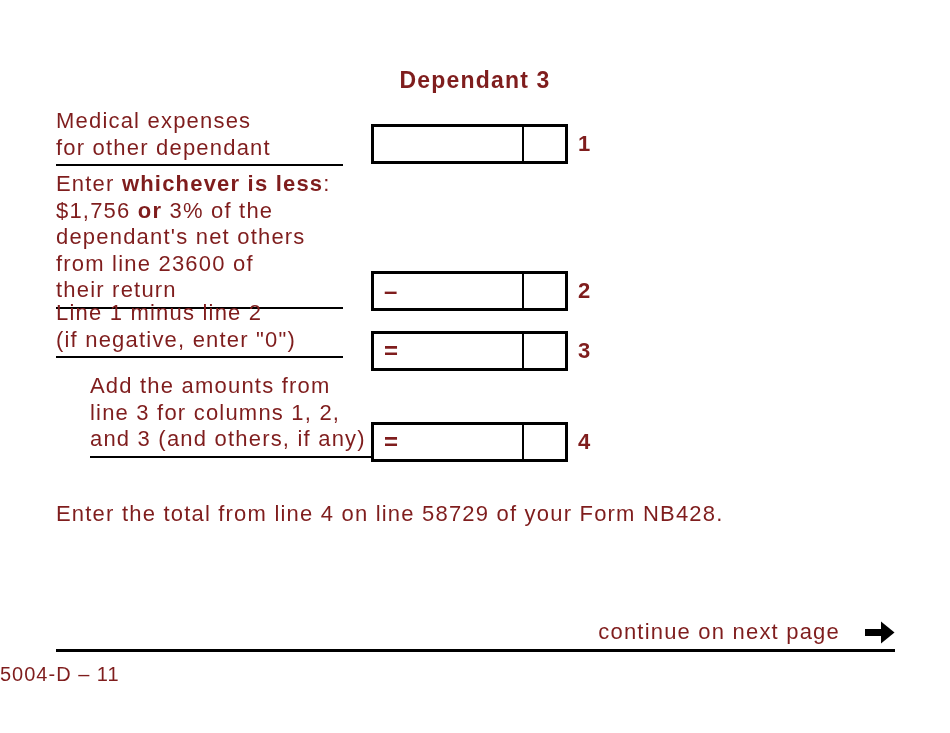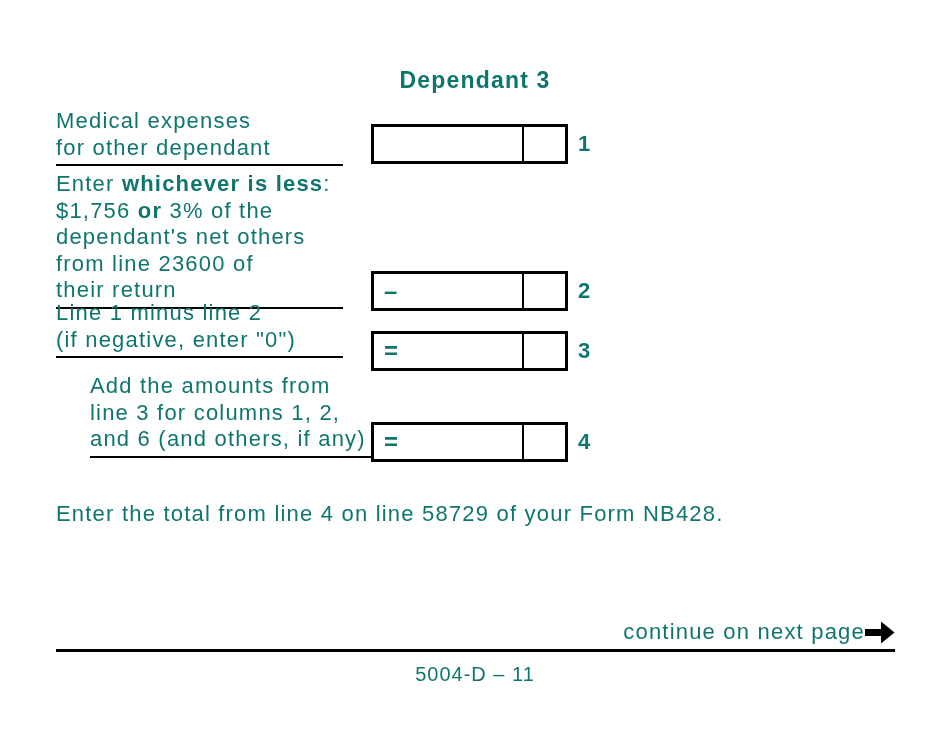--- a/index.html
+++ b/index.html
@@ -1,18 +1,18 @@
 <!DOCTYPE html>
 <html><head>
 <meta charset="utf-8">
 <style>
   html,body { margin:0; padding:0; background:#fff; }
   .page {
     position:relative; width:950px; height:733px; background:#ffffff;
-    font-family:"Liberation Sans","DejaVu Sans",sans-serif; color:#0f766e;
+    font-family:"Liberation Sans","DejaVu Sans",sans-serif; color:#7f1d1d;
     overflow:hidden;
   }
   .form-title {
     position:absolute; top:67px; left:0; width:100%; text-align:center;
     font-weight:bold; font-size:23px; letter-spacing:1.2px;
   }
   .label-block {
     position:absolute; left:56px; width:287px;
     border-bottom:2.5px solid #000; padding-bottom:3px;
     font-size:22px; line-height:26.5px; letter-spacing:1.2px;
@@ -35,31 +35,31 @@
     position:absolute; left:578px; width:26px; height:40px;
     display:flex; align-items:center; font-weight:bold; font-size:22px;
   }
   #num1{ top:124px; } #num2{ top:271px; } #num3{ top:331px; } #num4{ top:422px; }
   .note {
     position:absolute; left:56px; top:501px; font-size:22px;
     letter-spacing:1.2px; white-space:pre-wrap;
   }
   .continue-row {
     position:absolute; top:617px; right:55px; height:30px;
-    display:flex; align-items:center; gap:0;
+    display:flex; align-items:center; gap:25px;
     font-size:22px; letter-spacing:1.2px;
   }
   .arrow-icon { display:flex; align-items:center; }
   .arrow-icon svg { display:block; }
   .page-rule {
     position:absolute; left:56px; top:649px; width:839px; height:3px;
     background:#000;
   }
   .page-number {
-    position:absolute; top:663px; left:0; width:100%; text-align:center;
+    position:absolute; top:663px; left:0; width:100%; text-align:left;
     font-size:20px; letter-spacing:1px;
   }
 </style>
 </head>
 <body>
 
 <div class="page">
 
   <div class="form-title">Dependant 3</div>
 
@@ -77,21 +77,21 @@
   </div>
 
   <div class="label-block" id="lb-subtract">
     <div class="label-line">Line 1 minus line 2</div>
     <div class="label-line">(if negative, enter "0")</div>
   </div>
 
   <div class="label-block" id="lb-total">
     <div class="label-line">Add the amounts from</div>
     <div class="label-line">line 3 for columns 1, 2,</div>
-    <div class="label-line">and 6 (and others, if any)</div>
+    <div class="label-line">and 3 (and others, if any)</div>
   </div>
 
   <div class="amount-box" id="box1">
     <div class="box-dollars">
         <span class="op"></span>
       </div>
     <div class="box-cents"></div>
   </div>
   <div class="line-num" id="num1">1</div>
 

